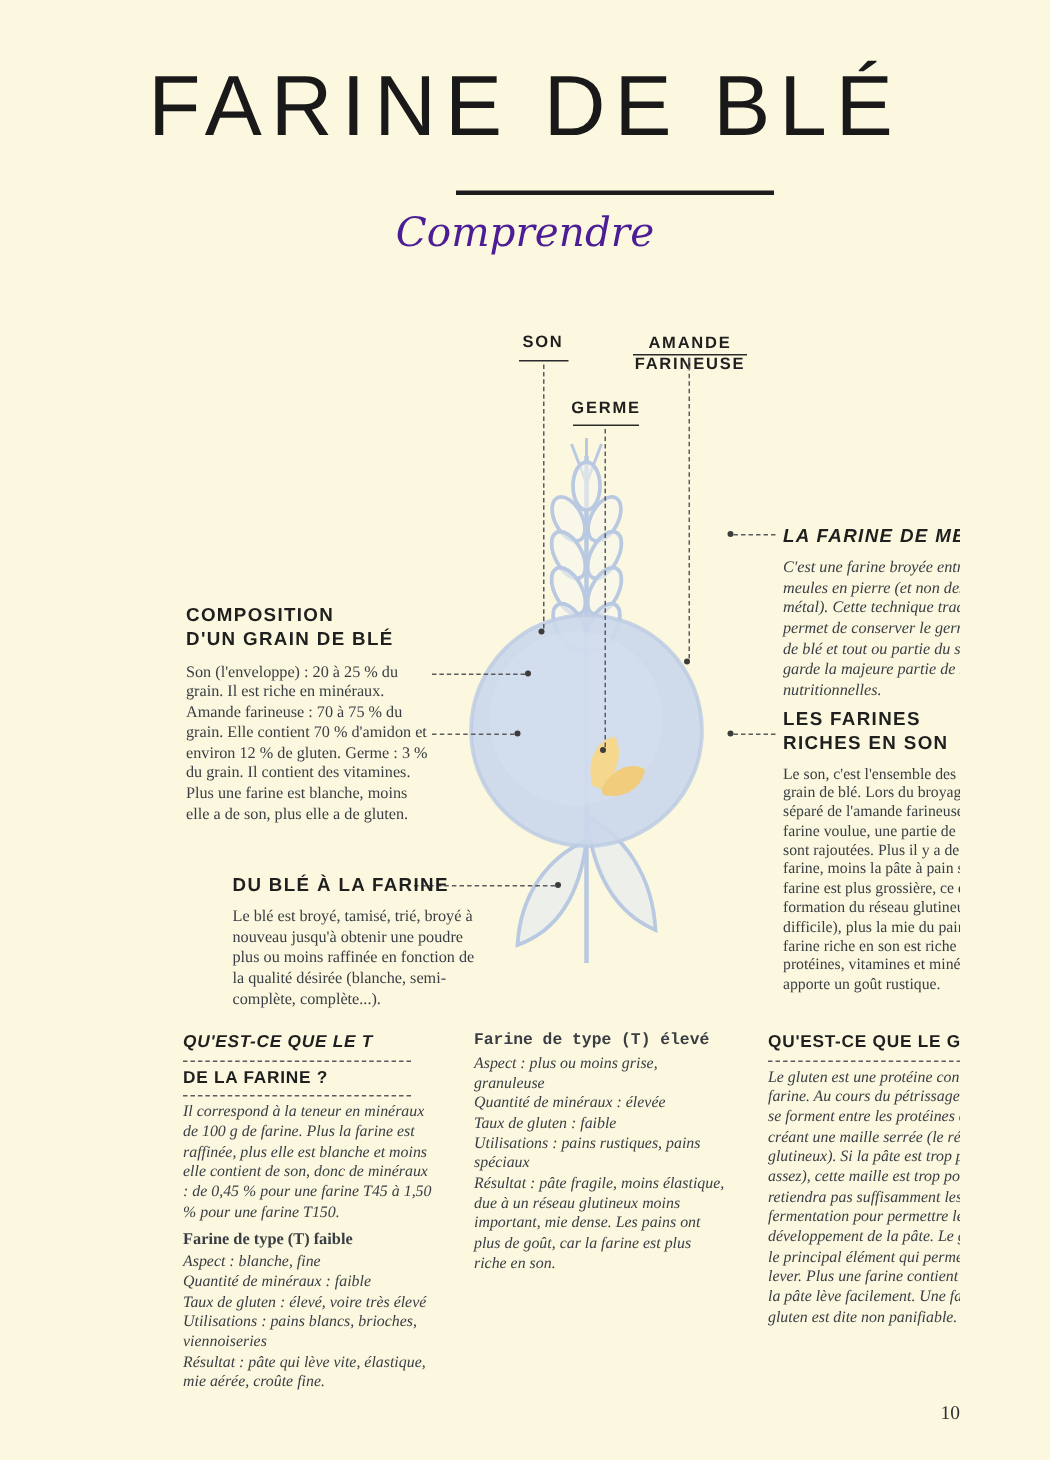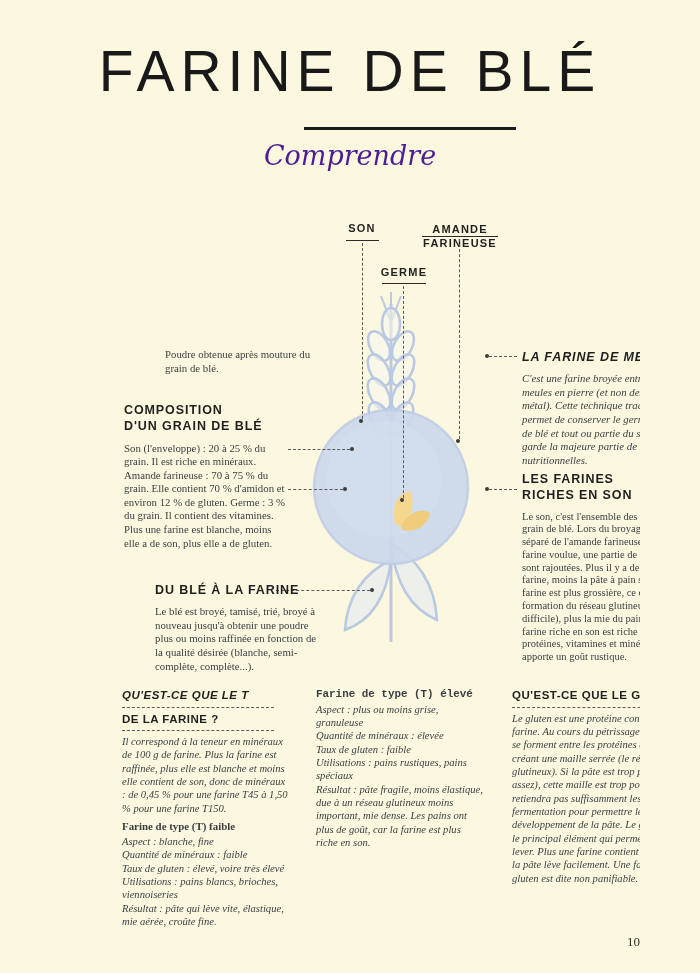--- a/index.html
+++ b/index.html
@@ -118,21 +118,20 @@
 
   <div class="hdash" style="left:429px; top:356px; width:28px;"></div>
   <div class="dot" style="left:425px; top:354px;"></div>
   <div class="hdash" style="left:429px; top:489px; width:28px;"></div>
   <div class="dot" style="left:425px; top:487px;"></div>
 
   <div class="hdash" style="left:216px; top:590px; width:94px;"></div>
   <div class="dot" style="left:310px; top:588px;"></div>
 
   <section class="sec" style="left:105px; top:341px; width:152px;">
-    <p>Poudre obtenue après mouture du grain de blé.</p>
   </section>
 
   <section class="sec" style="left:64px; top:402px; width:163px;">
     <h2>
       <span style="display:block">COMPOSITION</span>
       <span style="display:block">D'UN GRAIN DE BLÉ</span>
     </h2>
     <p>Son (l'enveloppe) : 20 à 25 % du grain. Il est riche en minéraux. Amande farineuse : 70 à 75 % du grain. Elle contient 70 % d'amidon et environ 12 % de gluten. Germe : 3 % du grain. Il contient des vitamines. Plus une farine est blanche, moins elle a de son, plus elle a de gluten.</p>
   </section>
 

